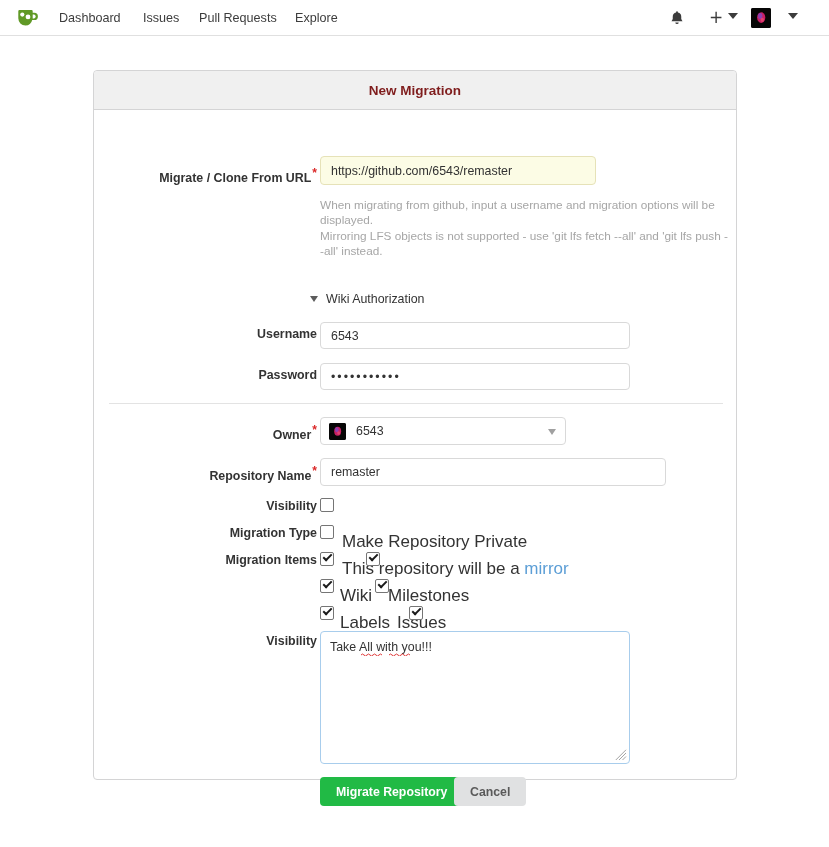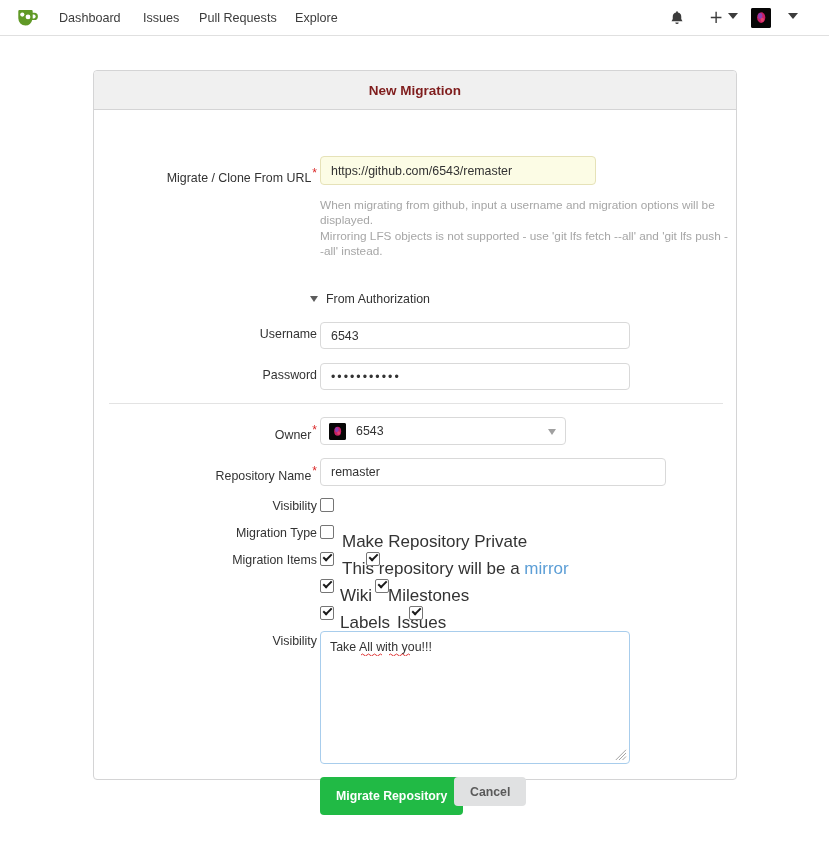--- a/index.html
+++ b/index.html
@@ -74,21 +74,21 @@
     height: 39px;
     background: #f0f0f0;
     border-bottom: 1px solid #d4d4d5;
     border-radius: 4px 4px 0 0;
     display: flex; align-items: center; justify-content: center;
     font-size: 13.5px; font-weight: bold; color: #7f1d1d;
   }
   #card-body { position: relative; height: 669px; }
   .flabel {
     position: absolute; right: 419px;
-    font-size: 12.4px; font-weight: normal; color: #333333;
+    font-size: 12.4px; font-weight: bold; color: #333333;
     text-align: right; white-space: nowrap;
   }
   .req { color: #db2828; font-size: 12px; vertical-align: super; margin-left: 1px; }
 
   .finput {
     position: absolute;
     height: 27px;
     border: 1px solid #d9d9d9;
     border-radius: 4px;
     background: #ffffff;
@@ -200,21 +200,21 @@
     position: absolute; height: 3px; pointer-events: none;
   }
   #desc-resize {
     position: absolute; left: 521px; top: 639px;
     width: 12px; height: 12px; pointer-events: none;
   }
 
   
   #btn-migrate {
     position: absolute; left: 226px; top: 667px;
-    height: 38px; padding: 0 16px;
+    height: 29px; padding: 0 16px;
     background: #21ba45; border: none; border-radius: 4px;
     color: #ffffff; font-size: 12.3px; font-weight: bold;
     cursor: pointer; font-family: "Liberation Sans", sans-serif;
   }
   #btn-cancel {
     position: absolute; left: 360px; top: 667px;
     height: 29px; padding: 0 16px;
     background: #e0e1e2; border: none; border-radius: 4px;
     color: #5a5a5a; font-size: 12.3px; font-weight: bold;
     cursor: pointer; font-family: "Liberation Sans", sans-serif;
@@ -278,21 +278,21 @@
     </div>
     <input class="finput autofill" style="left: 226px; top: 46px; width: 276px; height: 29px;" value="https://github.com/6543/remaster">
 
     <div id="url-help">
       <div>When migrating from github, input a username and migration options will be displayed.</div>
       <div>Mirroring LFS objects is not supported - use 'git lfs fetch --all' and 'git lfs push --all' instead.</div>
     </div>
 
     <div id="clone-auth">
       <span id="clone-auth-caret"></span>
-      <span id="clone-auth-label">From Authorization</span>
+      <span id="clone-auth-label">Wiki Authorization</span>
     </div>
 
     <div class="flabel" style="top: 217px;">Username</div>
     <input class="finput" style="left: 226px; top: 212px; width: 310px;" value="6543">
 
     <div class="flabel" style="top: 258px;">Password</div>
     <input class="finput" style="left: 226px; top: 253px; width: 310px; letter-spacing: 2px;" value="•••••••••••">
 
     <div id="divider"></div>
 

